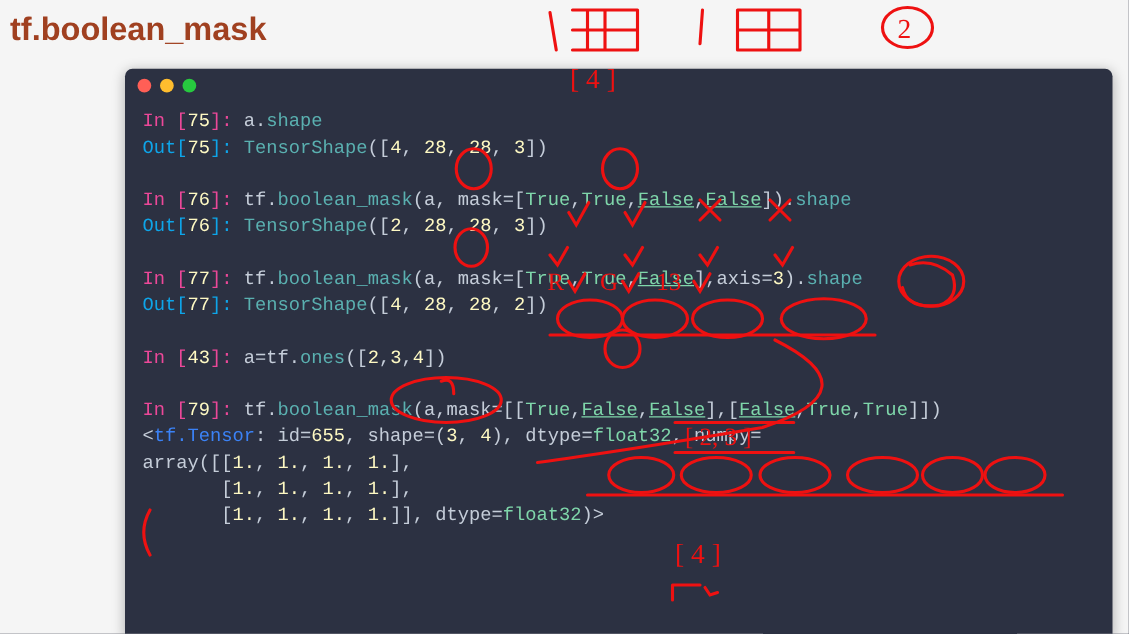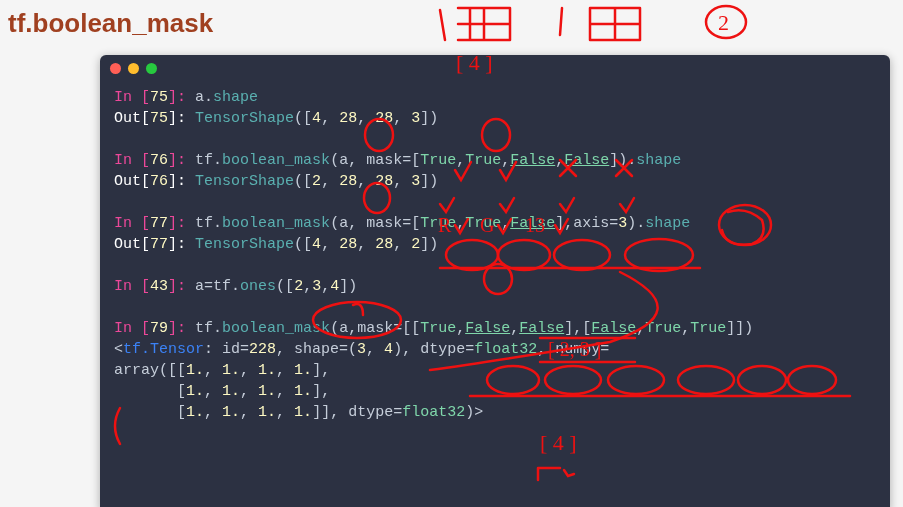--- a/index.html
+++ b/index.html
@@ -48,21 +48,21 @@
     .tb-max { background: #27c93f; }
     .term-body {
       padding: 6px 14px;
       font-size: 15px;
       line-height: 1.4;
       color: #c5cdd9;
       font-family: Menlo, Monaco, "Courier New", monospace;
       white-space: pre;
     }
     .prompt-in { color: #ec4899; }
-    .prompt-out { color: #ffffff; }
+    .prompt-out { color: #0ea5e9; }
     .num { color: #fef9c3; }
     .func { color: #5ab0b0; }
     .kw-true { color: #7fd6aa; }
     .kw-false { color: #7fd6aa; text-decoration: underline; }
     .paren { color: #c5cdd9; }
     .type { color: #3b82f6; text-align: right; }
     .str { color: #7fd6aa; }
     .annotations {
       position: absolute;
       top: 0;
@@ -88,21 +88,21 @@
 
 <span class="prompt-in">In [</span><span class="num">76</span><span class="prompt-in">]:</span> <span class="paren">tf</span><span class="paren">.</span><span class="func">boolean_mask</span><span class="paren">(a, mask=[</span><span class="kw-true">True</span><span class="paren">,</span><span class="kw-true">True</span><span class="paren">,</span><span class="kw-false">False</span><span class="paren">,</span><span class="kw-false">False</span><span class="paren">])</span><span class="paren">.</span><span class="func">shape</span>
 <span class="prompt-out">Out[</span><span class="num">76</span><span class="prompt-out">]:</span> <span class="func">TensorShape</span><span class="paren">([</span><span class="num">2</span><span class="paren">, </span><span class="num">28</span><span class="paren">, </span><span class="num">28</span><span class="paren">, </span><span class="num">3</span><span class="paren">])</span>
 
 <span class="prompt-in">In [</span><span class="num">77</span><span class="prompt-in">]:</span> <span class="paren">tf</span><span class="paren">.</span><span class="func">boolean_mask</span><span class="paren">(a, mask=[</span><span class="kw-true">True</span><span class="paren">,</span><span class="kw-true">True</span><span class="paren">,</span><span class="kw-false">False</span><span class="paren">],axis=</span><span class="num">3</span><span class="paren">)</span><span class="paren">.</span><span class="func">shape</span>
 <span class="prompt-out">Out[</span><span class="num">77</span><span class="prompt-out">]:</span> <span class="func">TensorShape</span><span class="paren">([</span><span class="num">4</span><span class="paren">, </span><span class="num">28</span><span class="paren">, </span><span class="num">28</span><span class="paren">, </span><span class="num">2</span><span class="paren">])</span>
 
 <span class="prompt-in">In [</span><span class="num">43</span><span class="prompt-in">]:</span> <span class="paren">a=tf</span><span class="paren">.</span><span class="func">ones</span><span class="paren">([</span><span class="num">2</span><span class="paren">,</span><span class="num">3</span><span class="paren">,</span><span class="num">4</span><span class="paren">])</span>
 
 <span class="prompt-in">In [</span><span class="num">79</span><span class="prompt-in">]:</span> <span class="paren">tf</span><span class="paren">.</span><span class="func">boolean_mask</span><span class="paren">(a,mask=[[</span><span class="kw-true">True</span><span class="paren">,</span><span class="kw-false">False</span><span class="paren">,</span><span class="kw-false">False</span><span class="paren">],[</span><span class="kw-false">False</span><span class="paren">,</span><span class="kw-true">True</span><span class="paren">,</span><span class="kw-true">True</span><span class="paren">]])</span>
-&lt;<span class="type">tf.Tensor</span>: id=<span class="num">228</span>, shape=(<span class="num">3</span>, <span class="num">4</span>), dtype=<span class="str">float32</span>, numpy=
+&lt;<span class="type">tf.Tensor</span>: id=<span class="num">655</span>, shape=(<span class="num">3</span>, <span class="num">4</span>), dtype=<span class="str">float32</span>, numpy=
 array([[<span class="num">1.</span>, <span class="num">1.</span>, <span class="num">1.</span>, <span class="num">1.</span>],
        [<span class="num">1.</span>, <span class="num">1.</span>, <span class="num">1.</span>, <span class="num">1.</span>],
        [<span class="num">1.</span>, <span class="num">1.</span>, <span class="num">1.</span>, <span class="num">1.</span>]], dtype=<span class="str">float32</span>)&gt;
 </div>
 </div>
 
 <svg class="annotations" viewBox="0 0 903 507">
   <g stroke="#e11" fill="none" stroke-width="2.5" stroke-linecap="round">
 
     <path d="M440 10 L445 40"></path>

